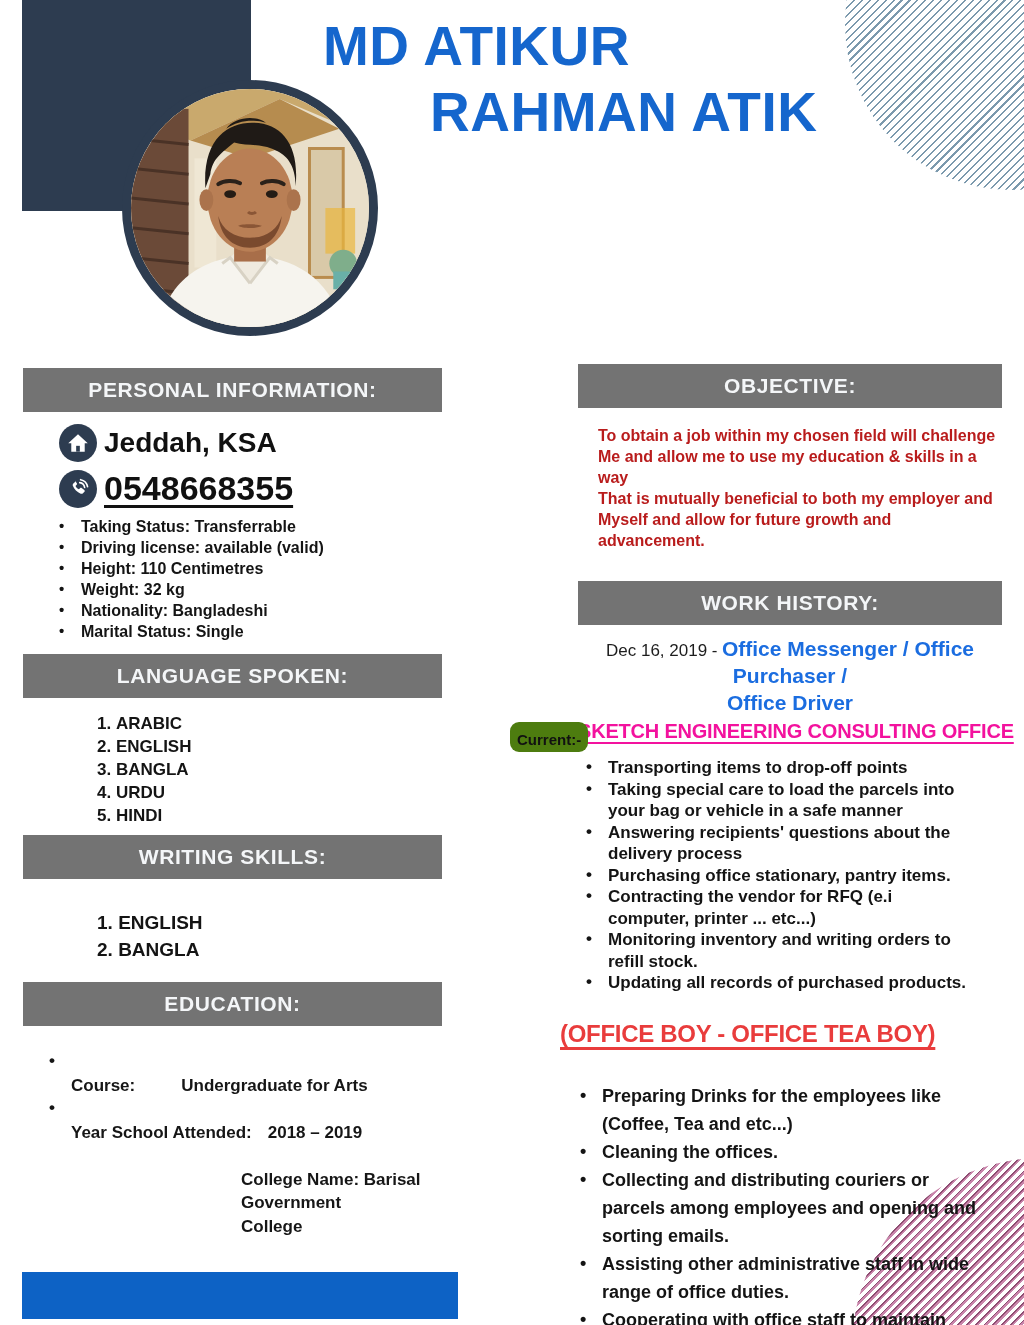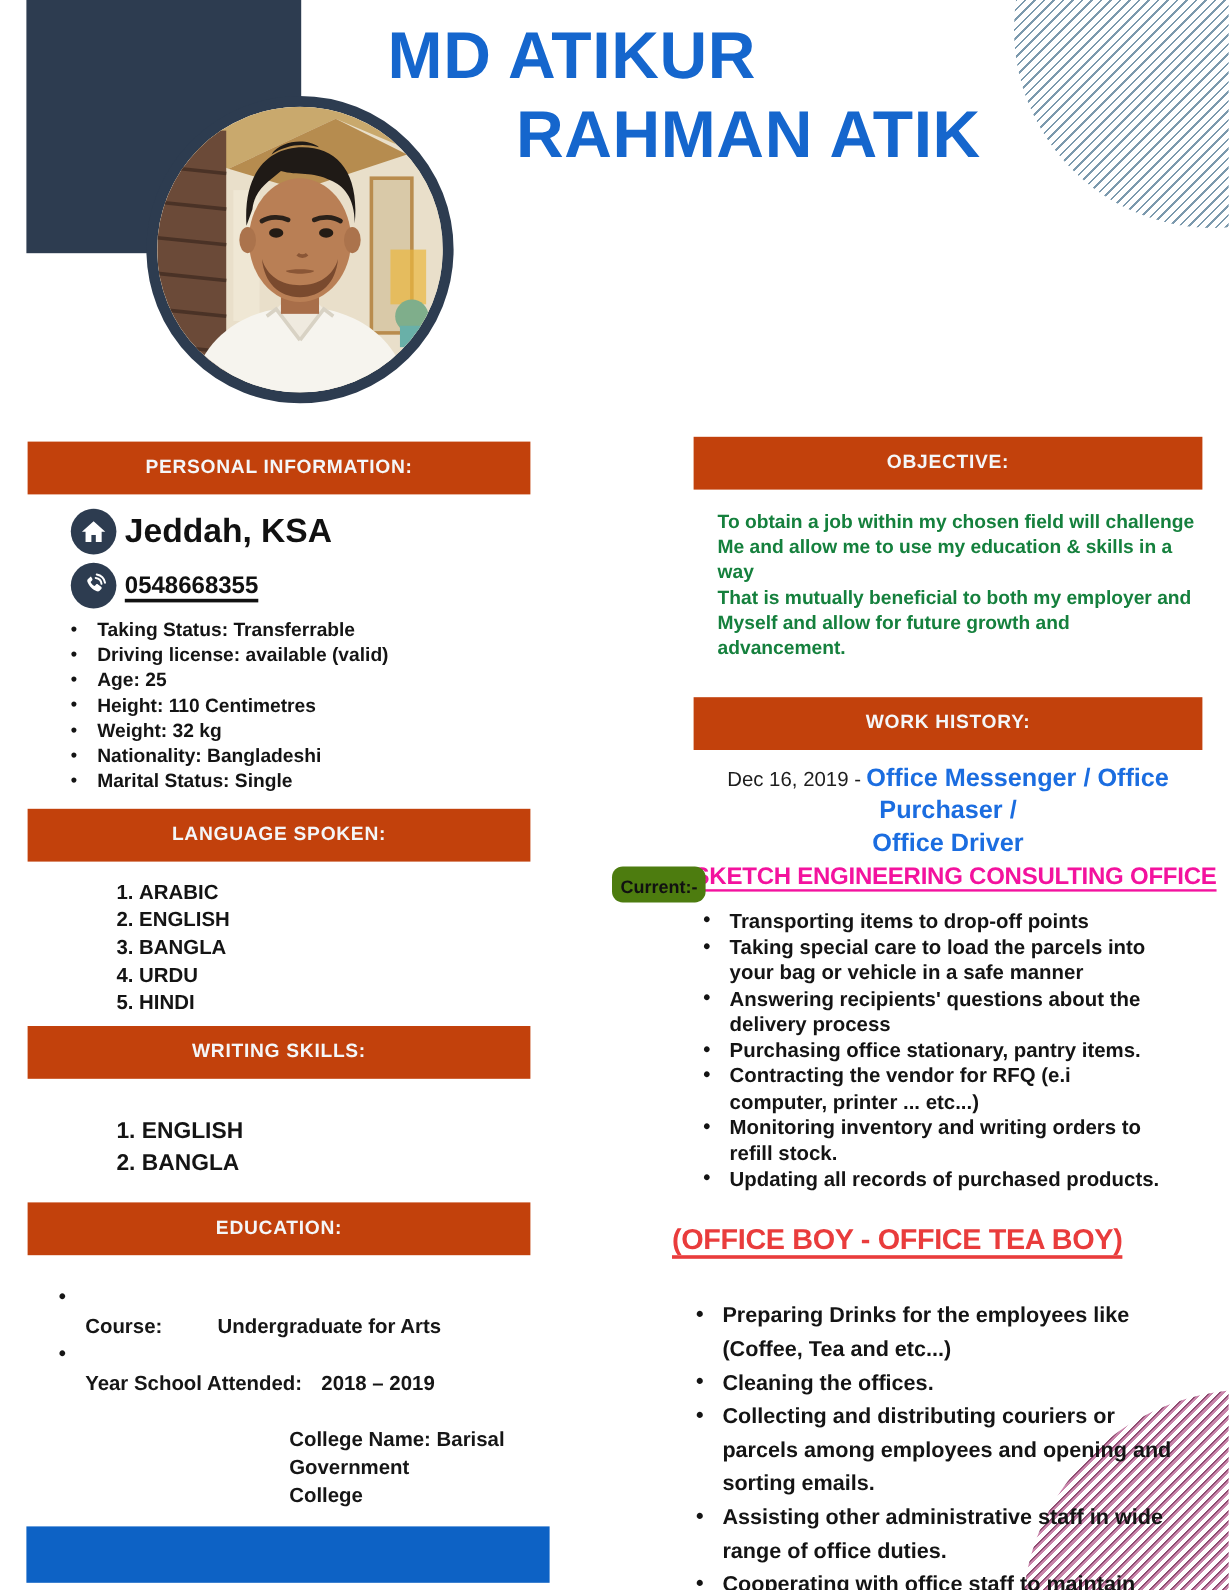--- a/index.html
+++ b/index.html
@@ -27,36 +27,36 @@
   }
   .photo svg { display:block; width:100%; height:100%; }
 
   
   .name-line { position:absolute; font-weight:800; color:#1566cd; font-size:55px; letter-spacing:0.5px; z-index:2; white-space:nowrap; }
   .name-line1 { left:323px; top:14px; }
   .name-line2 { left:430px; top:80px; }
 
   
   .bar {
-    height:44px; background:#c2410c; color:#f4f6f8; display:flex; align-items:center; justify-content:center;
-    font-weight:700; font-size:16px; letter-spacing:0.6px;
+    height:44px; background:#737373; color:#f4f6f8; display:flex; align-items:center; justify-content:center;
+    font-weight:700; font-size:21px; letter-spacing:0.6px;
   }
 
   
   .col-left  { position:absolute; left:23px;  top:368px; width:419px; z-index:2; }
   .col-right { position:absolute; left:578px; top:364px; width:424px; z-index:2; }
 
   
   .contact { padding:12px 0 0 36px; }
   .contact-row { display:flex; align-items:center; margin-bottom:7px; }
   .icon-circle { width:38px; height:38px; border-radius:50%; background:#2d3c50; flex:0 0 38px; display:flex; align-items:center; justify-content:center; }
   .icon-circle svg { width:26px; height:26px; }
   .contact-text { margin-left:7px; font-weight:700; color:#111; }
   .loc-text  { font-size:28px; }
-  .phone-text{ font-size:20px; text-decoration:underline; text-decoration-thickness:3px; text-underline-offset:5px; }
+  .phone-text{ font-size:34px; text-decoration:underline; text-decoration-thickness:3px; text-underline-offset:5px; }
   .mail-text { font-size:26px; color:#1b6de0; text-decoration:underline; text-decoration-thickness:2px; text-underline-offset:4px; }
 
   
   ul.bullets { list-style:none; }
   ul.bullets li { position:relative; padding-left:22px; white-space:pre-line; }
   ul.bullets li::before { content:"•"; position:absolute; left:0; top:-1px; }
   .details { margin:8px 0 0 36px; font-size:16px; font-weight:700; line-height:21px; color:#141414; }
   .details li::before { font-size:15px; }
 
   
@@ -70,21 +70,21 @@
   .bar-education{ margin-top:19px; }
 
   
   .edu-list { margin:24px 0 0 26px; font-size:17px; font-weight:700; line-height:23.5px; }
   .edu-list li { padding-left:22px; }
   .edu-list li.hang { padding-left:192px; text-indent:-170px; }
   .edu-val-0 { margin-left:46px; }
   .edu-val-1 { margin-left:16px; }
 
   
-  .objective-text { margin-top:17px; padding-left:20px; font-size:16px; font-weight:700; line-height:21px; white-space:pre-line; color:#15803d; }
+  .objective-text { margin-top:17px; padding-left:20px; font-size:16px; font-weight:700; line-height:21px; white-space:pre-line; color:#b91c1c; }
 
   
   .bar-work { margin-top:30px; }
   .wh-titleblock { margin-top:11px; text-align:center; line-height:25px; }
   .wh-date { font-size:17px; font-weight:400; color:#1d1d1d; }
   .wh-role { font-size:21px; font-weight:700; color:#1b6de0; white-space:pre-line; }
   .wh-current-row { position:relative; margin-top:3px; display:flex; align-items:center; }
   .current-pill {
     position:absolute; left:-68px; top:2px; background:#4d7c0f; color:#111; font-size:15px; font-weight:700;
     padding:9px 7px 4px 7px; border-radius:9px; white-space:nowrap;
@@ -178,21 +178,20 @@
             <path d="M14.4 3.4a8 8 0 0 1 6.4 6.4" stroke="#fff" stroke-width="1.5" fill="none" stroke-linecap="round"></path>
           </svg>
         </span>
         <span class="contact-text phone-text">0548668355</span>
       </div>
     </div>
 
     <ul class="bullets details">
       <li>Taking Status: Transferrable</li>
       <li>Driving license: available (valid)</li>
-      <li>Age: 25</li>
       <li>Height: 110 Centimetres</li>
       <li>Weight: 32 kg</li>
       <li>Nationality: Bangladeshi</li>
       <li>Marital Status: Single</li>
     </ul>
 
     <div class="bar bar-language">LANGUAGE SPOKEN:</div>
     <ol class="numbered lang-list">
       <li>ARABIC</li>
       <li>ENGLISH</li>

